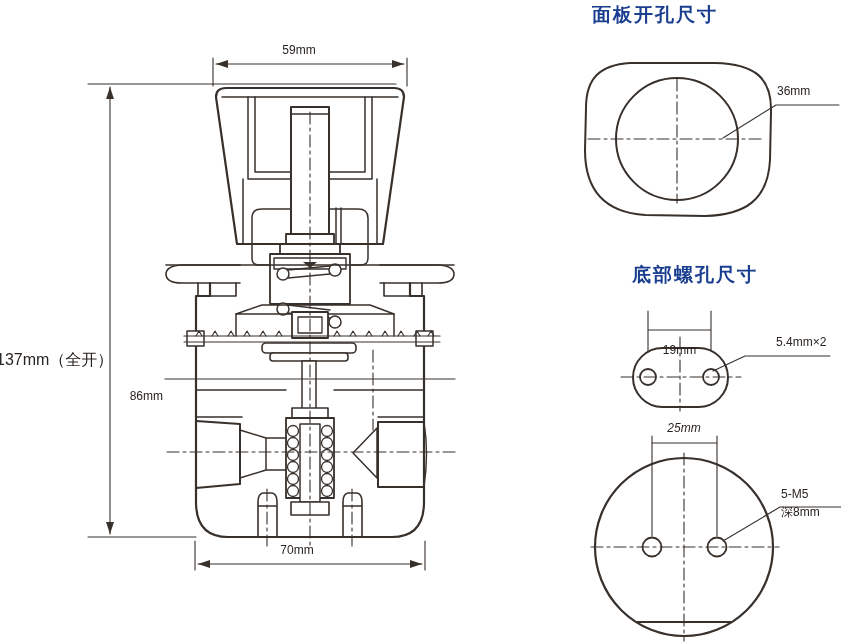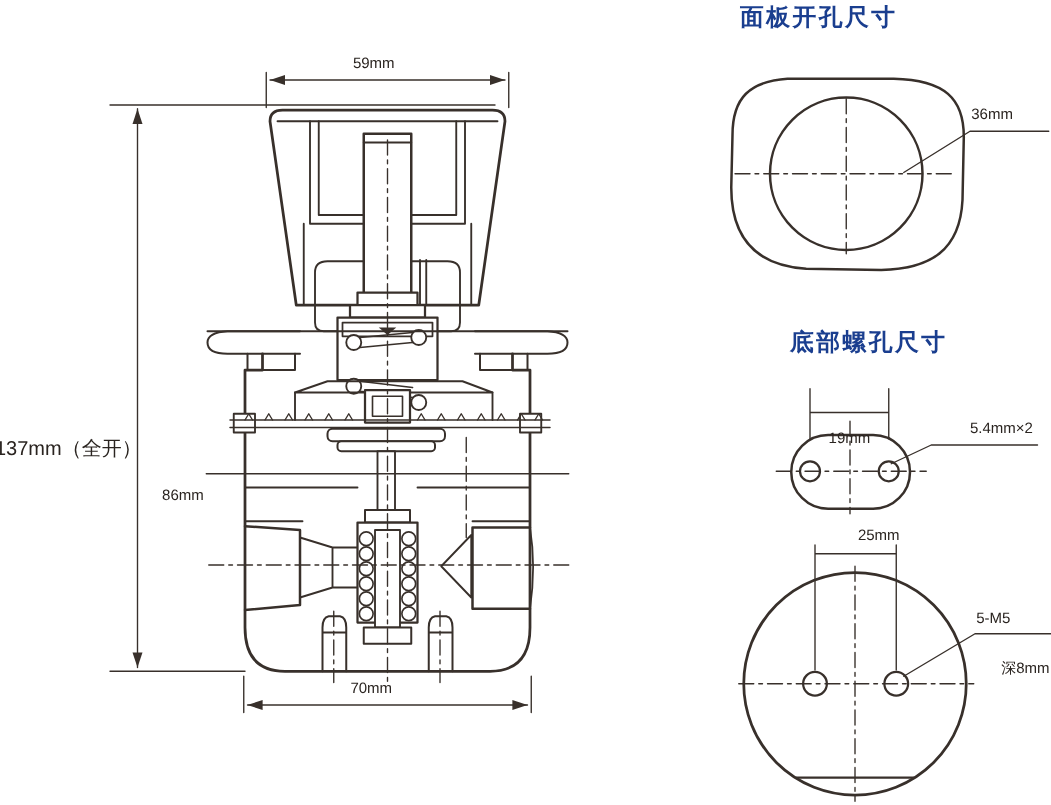--- a/index.html
+++ b/index.html
@@ -165,19 +165,19 @@
   <div class="dim rgt" style="left:113px;top:358px;width:50px;margin-top:32px;">86mm</div>
 
   <div class="dim ctr" style="left:247px;top:544px;width:100px;">70mm</div>
 
   <div class="dim" style="left:777px;top:85px;text-align:center;">36mm</div>
 
   <div class="dim ctr" style="left:644px;top:309px;width:71px;margin-top:35px;">19mm</div>
 
   <div class="dim" style="left:776px;top:336px;">5.4mm×2</div>
 
-  <div class="dim ctr" style="left:668px;top:422px;width:70px;">25mm</div>
+  <div class="dim ctr" style="left:649px;top:422px;width:70px;font-style:italic;">25mm</div>
 
   <div class="dim" style="left:781px;top:488px;">5-M5</div>
 
-  <div class="dim" style="left:781px;top:528px;margin-left:20px;">深8mm</div>
+  <div class="dim" style="left:781px;top:506px;">深8mm</div>
 
 </div>
 
 </body></html>

